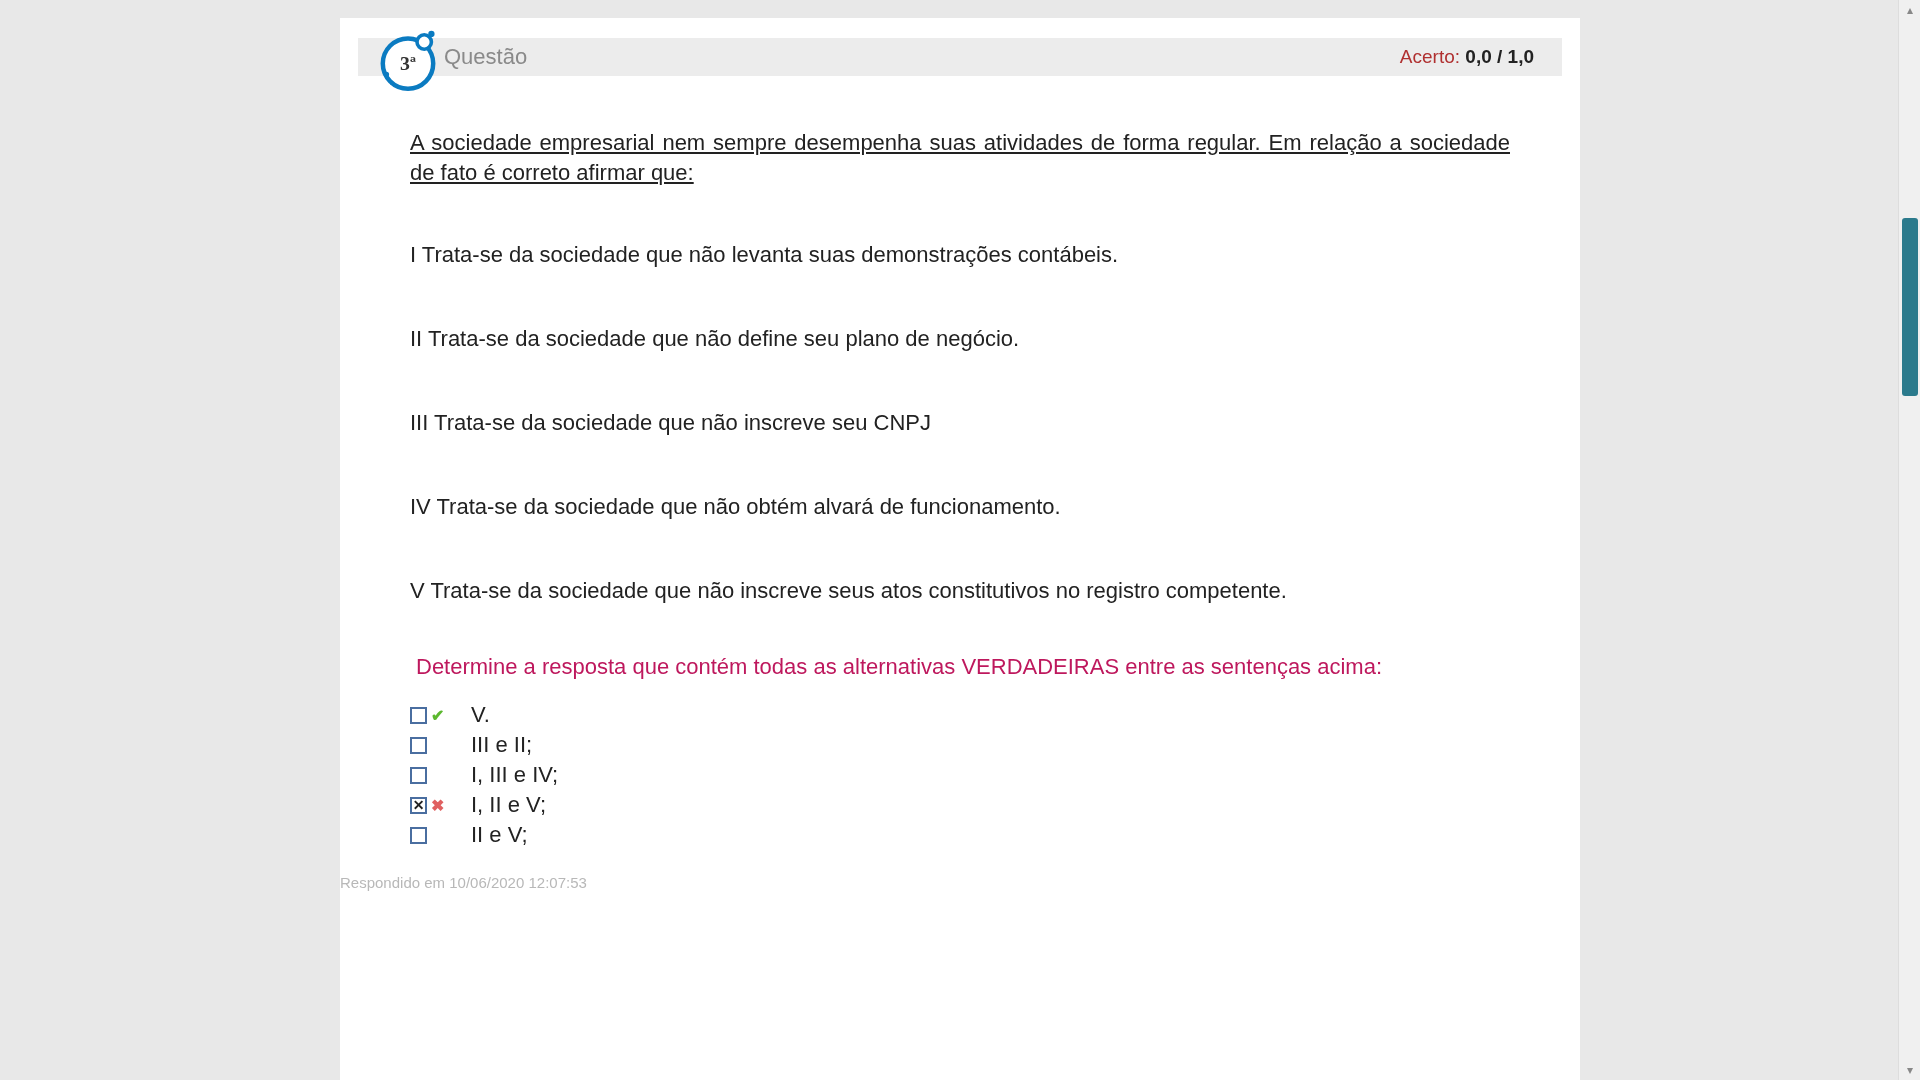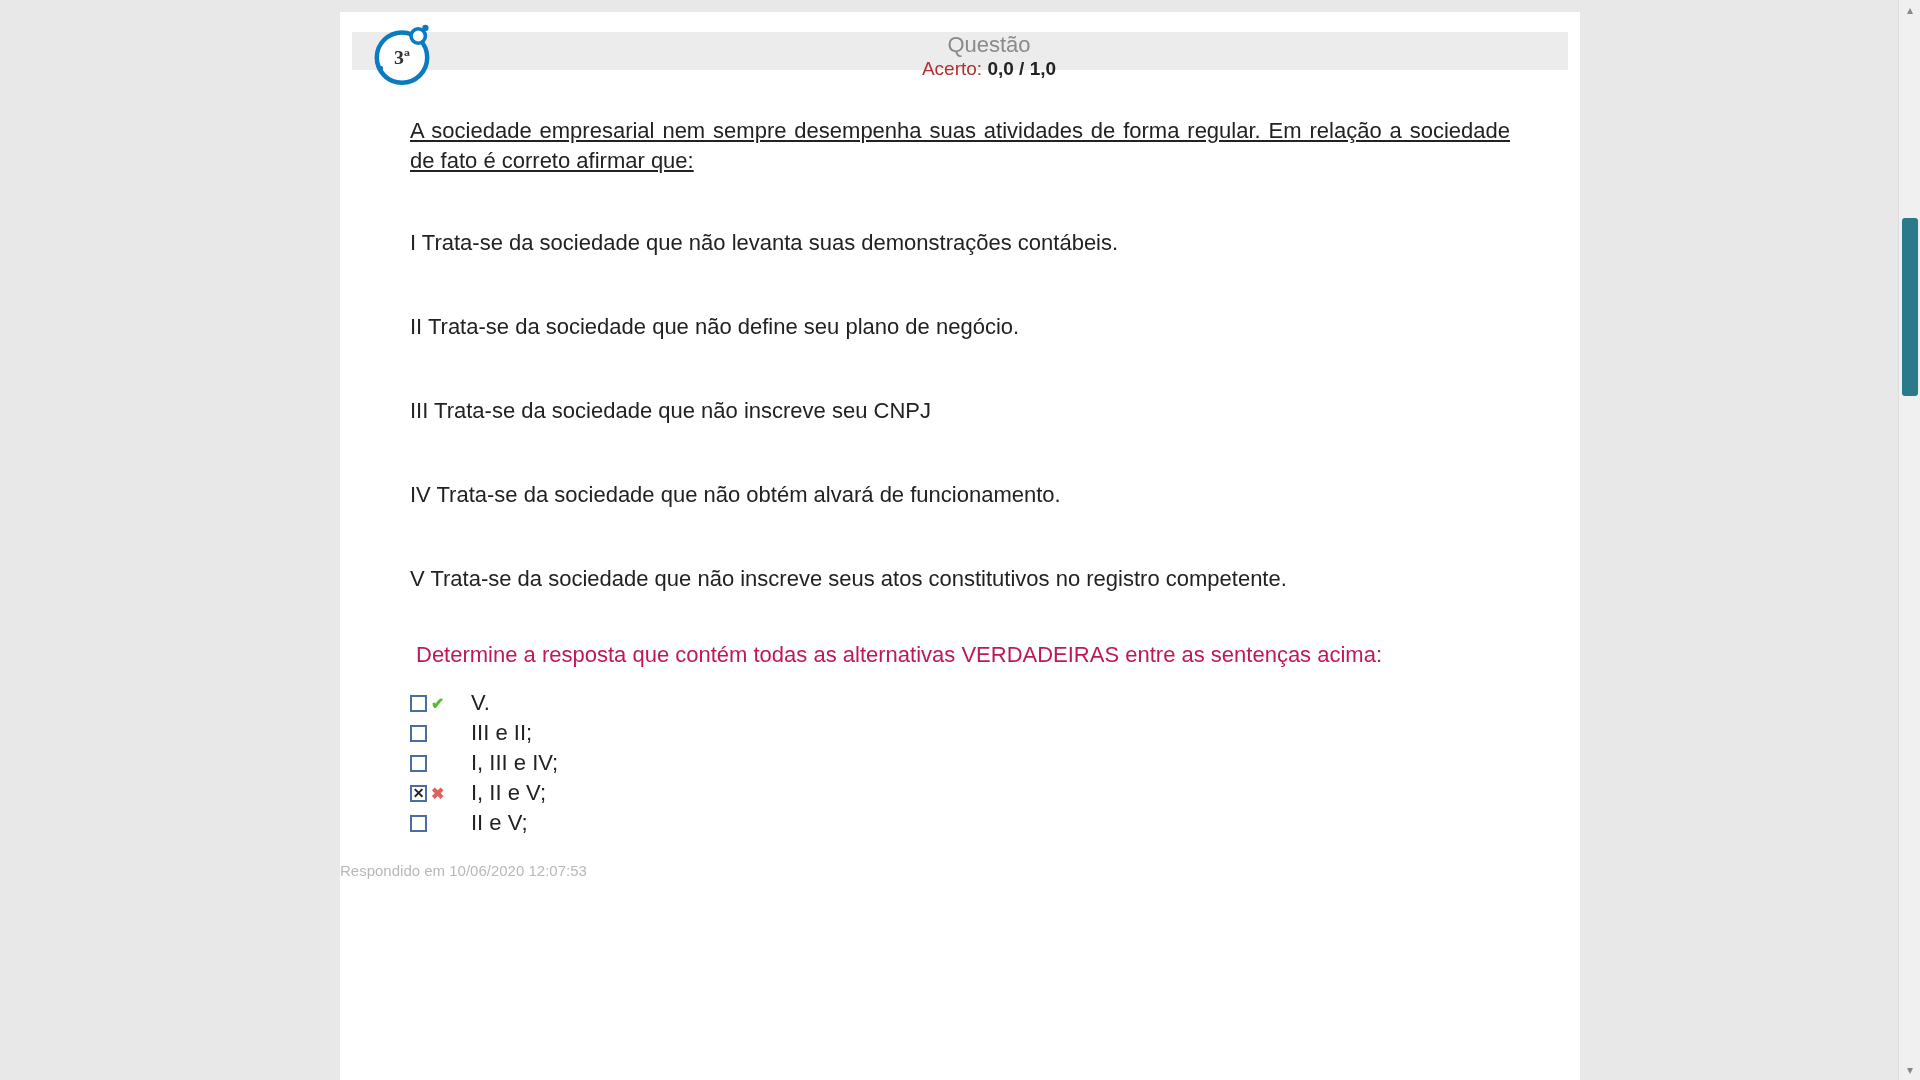--- a/index.html
+++ b/index.html
@@ -14,33 +14,32 @@
   .page-container {
     margin: 0 auto;
     width: 1240px;
     background: #fff;
     min-height: 1080px;
     position: relative;
   }
   .question-header {
     position: relative;
     height: 68px;
-    margin: 12px;
+    margin: 18px;
     padding-top: 20px;
   }
   .header-bar {
     background: #ececec;
     height: 38px;
     margin-left: 0;
     display: flex;
     align-items: center;
     padding-left: 86px;
     padding-right: 28px;
     justify-content: space-between;
-    flex-direction: column;
   }
   .badge-wrap {
     position: absolute;
     left: 14px;
     top: 6px;
     width: 72px;
     height: 72px;
   }
   .question-label {
     color: #8a8a8a;

